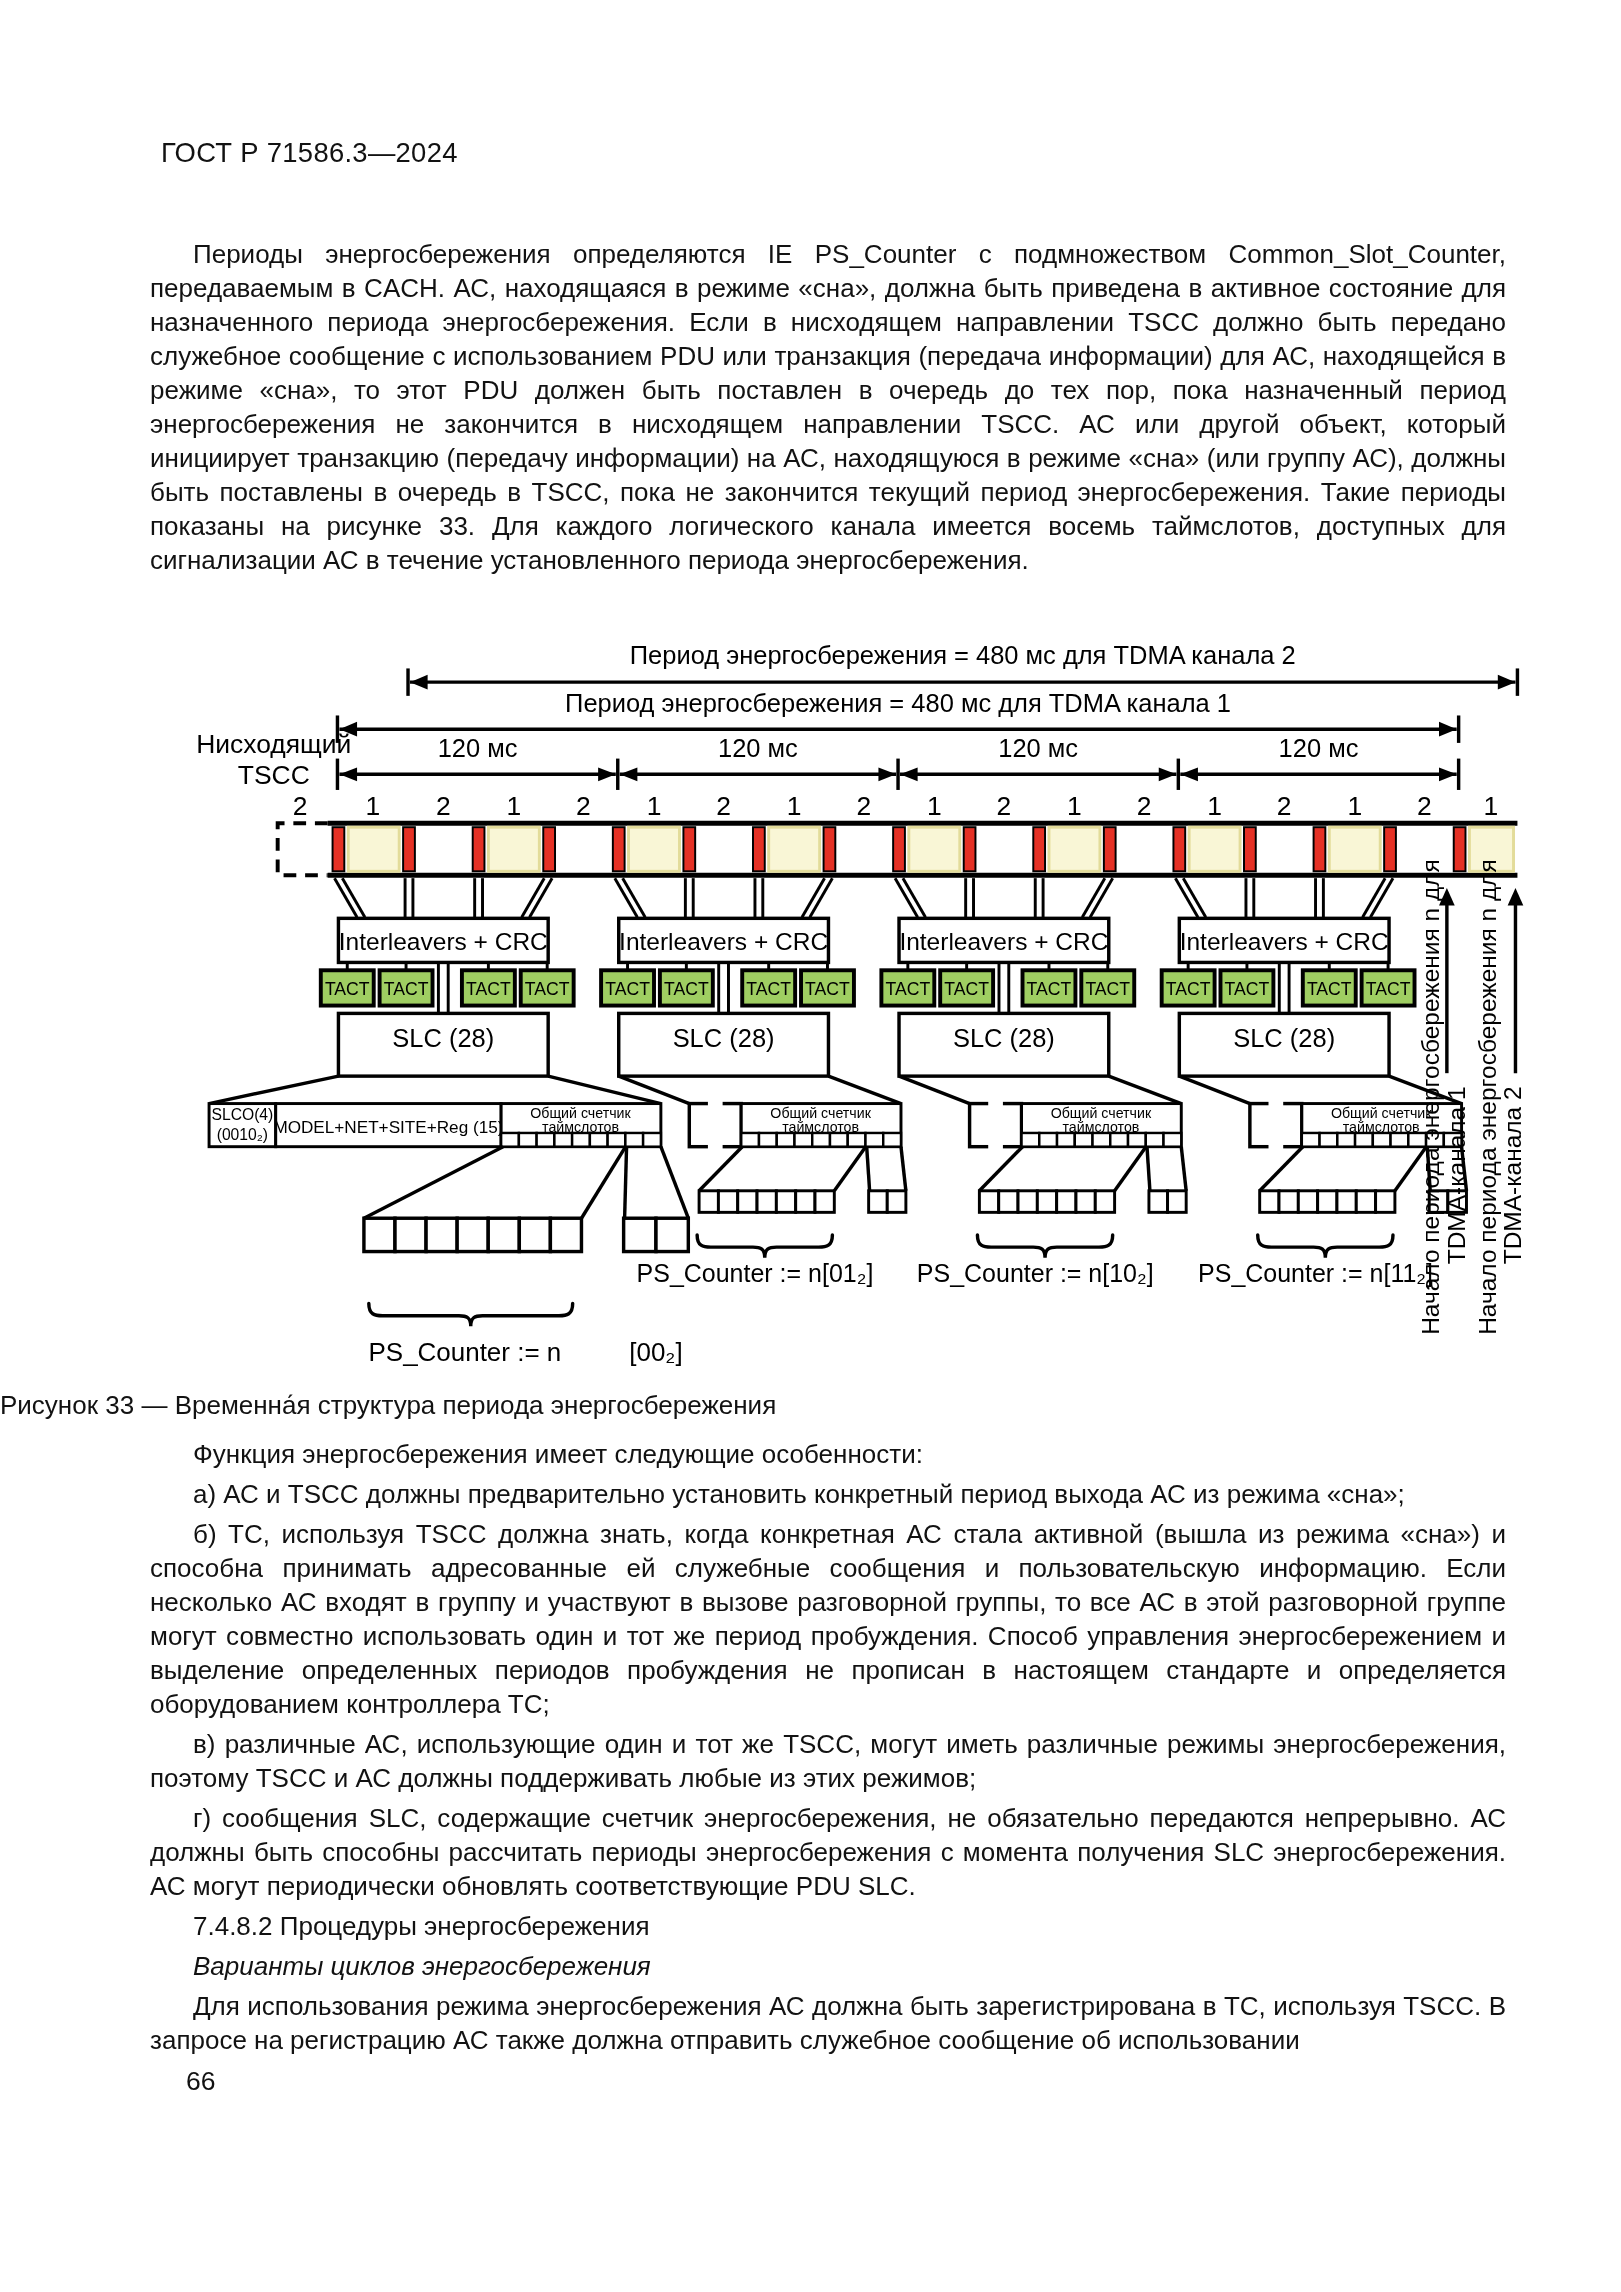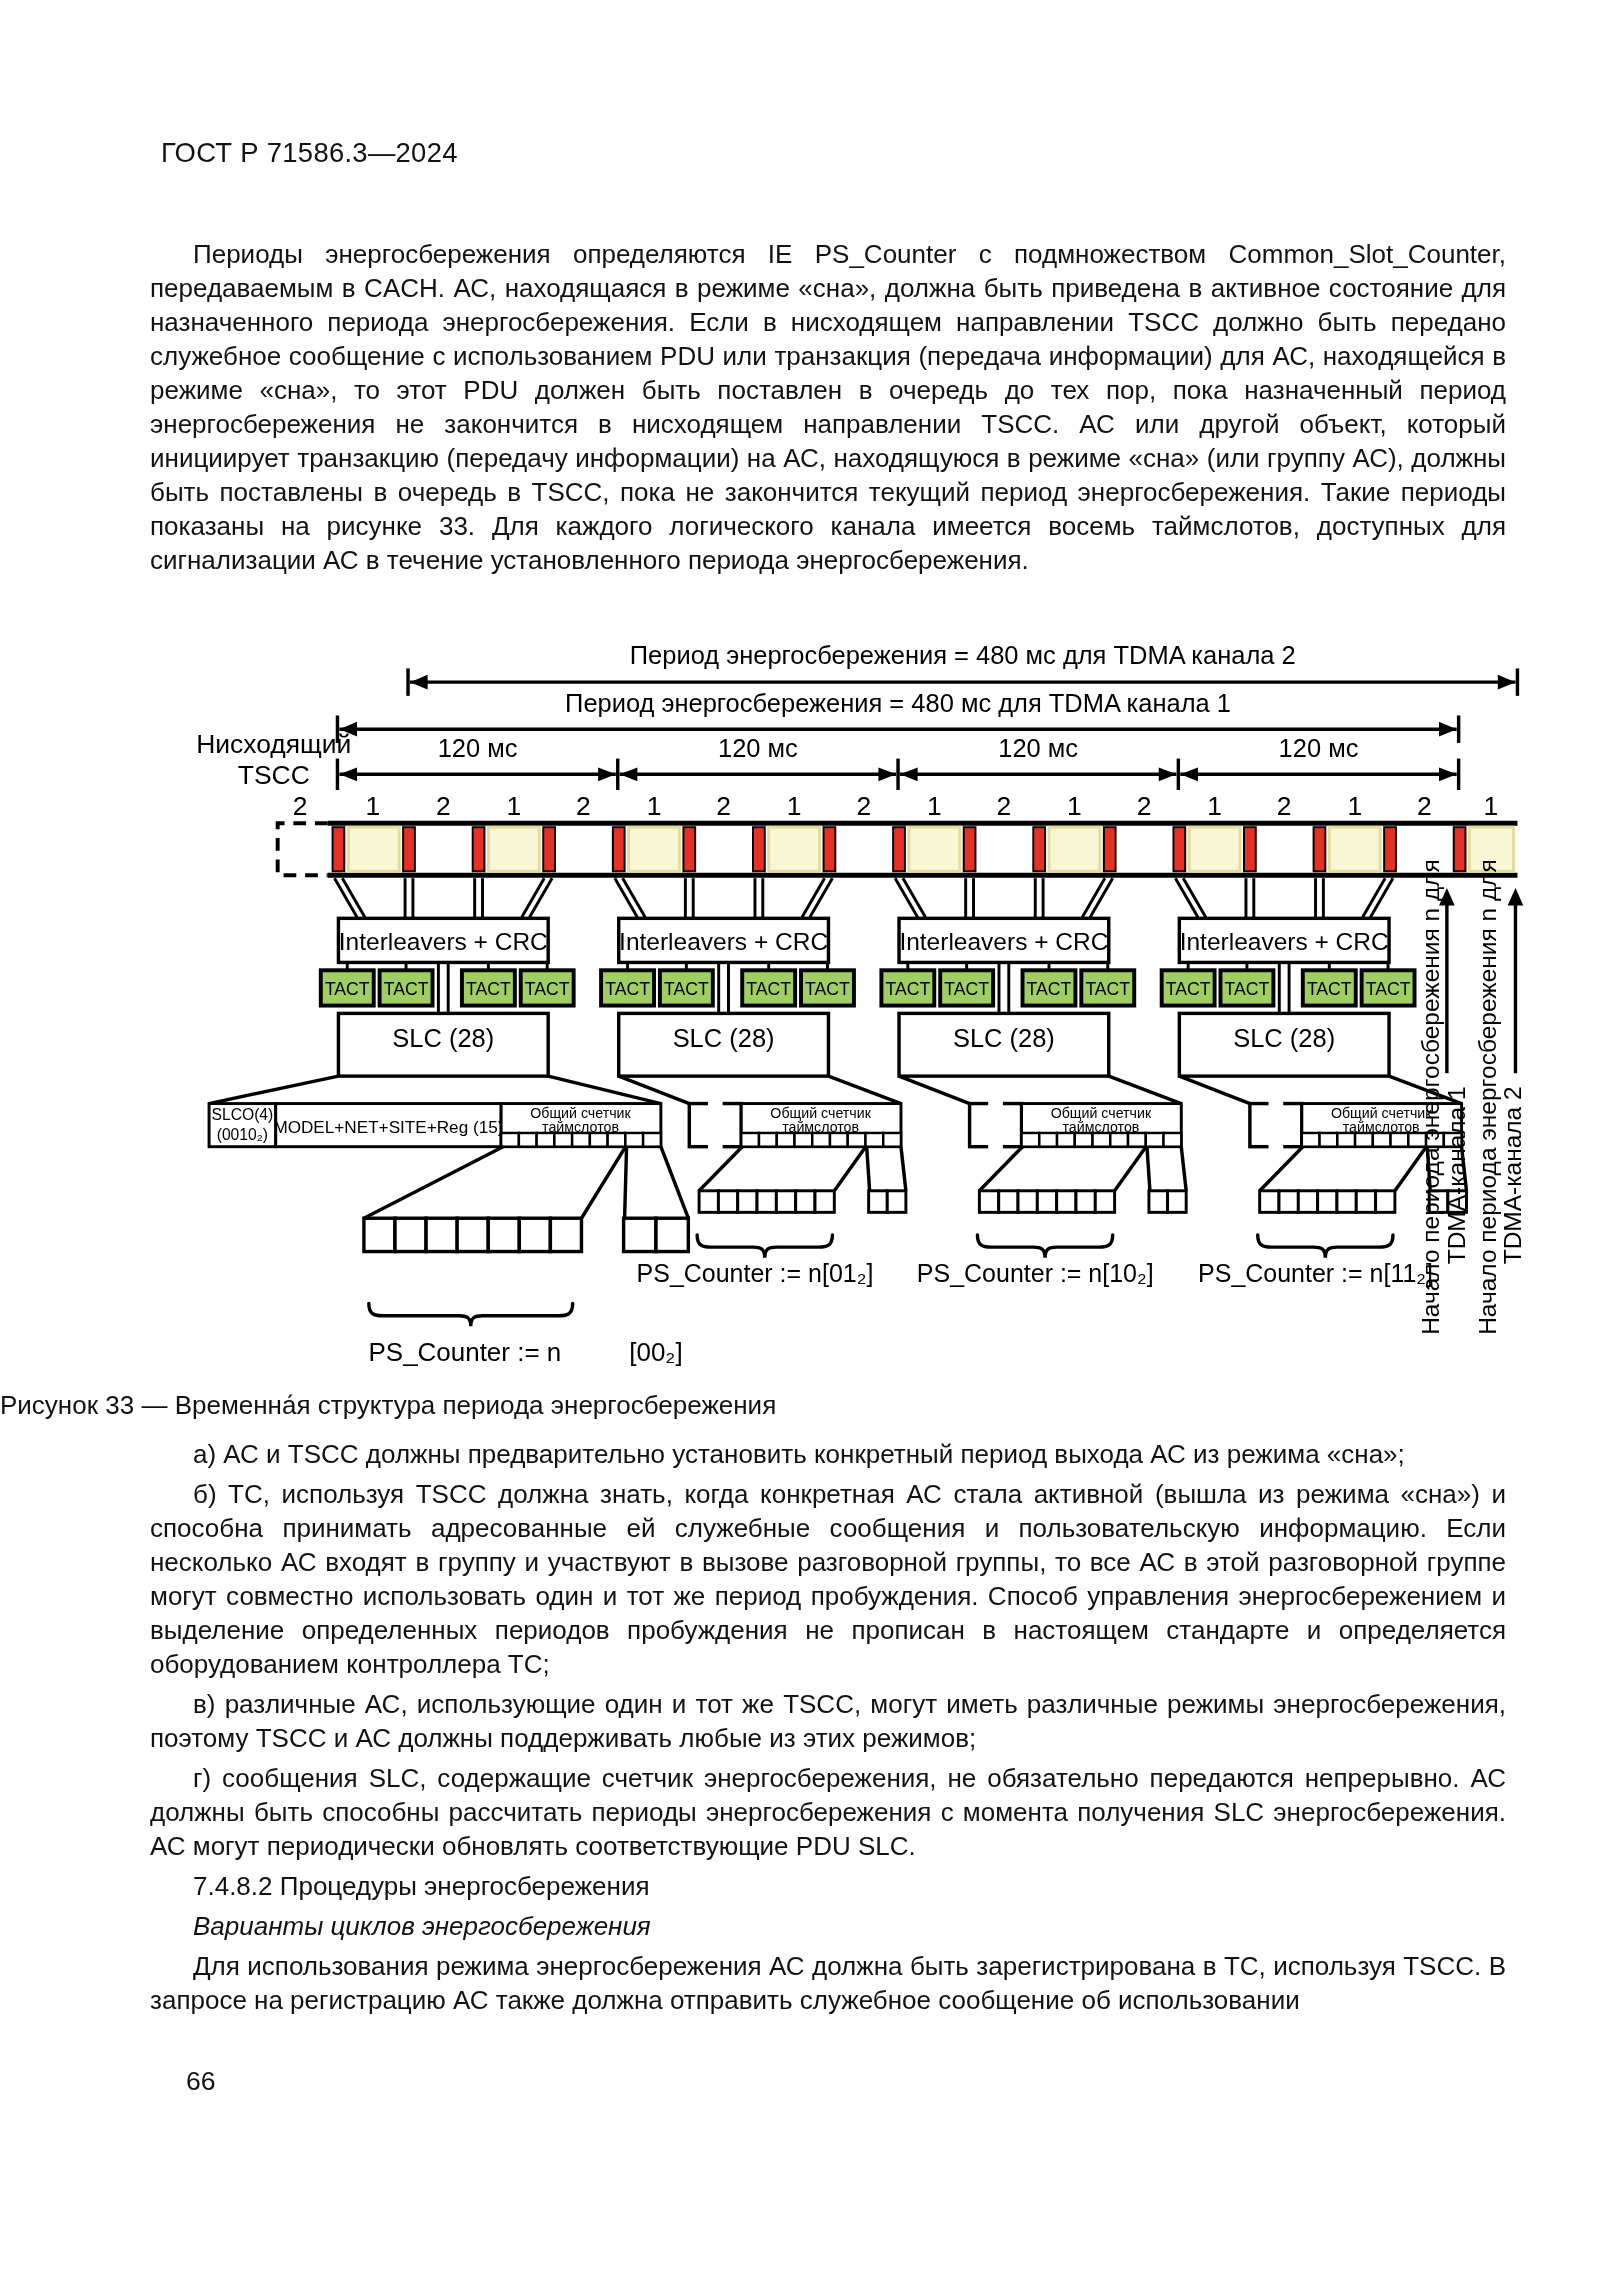--- a/index.html
+++ b/index.html
@@ -349,20 +349,21 @@
         <line x1="1530" y1="455" x2="1530" y2="280" stroke="#000" stroke-width="3.5"></line>
         <polygon points="1530,266 1522,284 1538,284" fill="#000"></polygon>
         <text x="0" y="0" font-size="25" text-anchor="start" transform="translate(1452,722) rotate(-90)">Начало периода энергосбережения n для</text>
         <text x="0" y="0" font-size="25" text-anchor="start" transform="translate(1478,650) rotate(-90)">TDMA-канала 1</text>
         <text x="0" y="0" font-size="25" text-anchor="start" transform="translate(1510,722) rotate(-90)">Начало периода энергосбережения n для</text>
         <text x="0" y="0" font-size="25" text-anchor="start" transform="translate(1536,650) rotate(-90)">TDMA-канала 2</text>
       </svg>
   </div>
   <div id="fig-caption">Рисунок 33 — Временна́я структура периода энергосбережения</div>
   <div id="bottom-text">
+      <p class="nj">Функция энергосбережения имеет следующие особенности:</p>
       <p>а) АС и TSCC должны предварительно установить конкретный период выхода АС из режима «сна»;</p>
       <p>б) ТС, используя TSCC должна знать, когда конкретная АС стала активной (вышла из режима «сна») и способна принимать адресованные ей служебные сообщения и пользовательскую информацию. Если несколько АС входят в группу и участвуют в вызове разговорной группы, то все АС в этой разговорной группе могут совместно использовать один и тот же период пробуждения. Способ управления энергосбережением и выделение определенных периодов пробуждения не прописан в настоящем стандарте и определяется оборудованием контроллера ТС;</p>
       <p>в) различные АС, использующие один и тот же TSCC, могут иметь различные режимы энергосбережения, поэтому TSCC и АС должны поддерживать любые из этих режимов;</p>
       <p>г) сообщения SLC, содержащие счетчик энергосбережения, не обязательно передаются непрерывно. АС должны быть способны рассчитать периоды энергосбережения с момента получения SLC энергосбережения. АС могут периодически обновлять соответствующие PDU SLC.</p>
       <p class="b nj">7.4.8.2 Процедуры энергосбережения</p>
       <p class="i nj">Варианты циклов энергосбережения</p>
       <p>Для использования режима энергосбережения АС должна быть зарегистрирована в ТС, используя TSCC. В запросе на регистрацию АС также должна отправить служебное сообщение об использовании</p>
     </div>
   <div class="page-number">66</div>
 </div>

